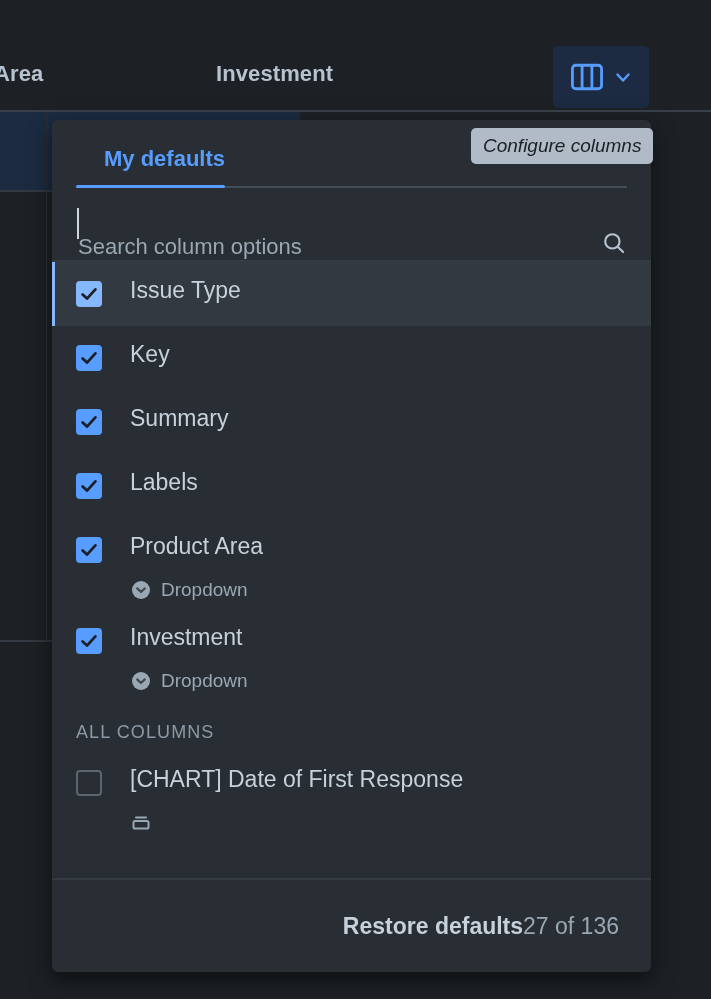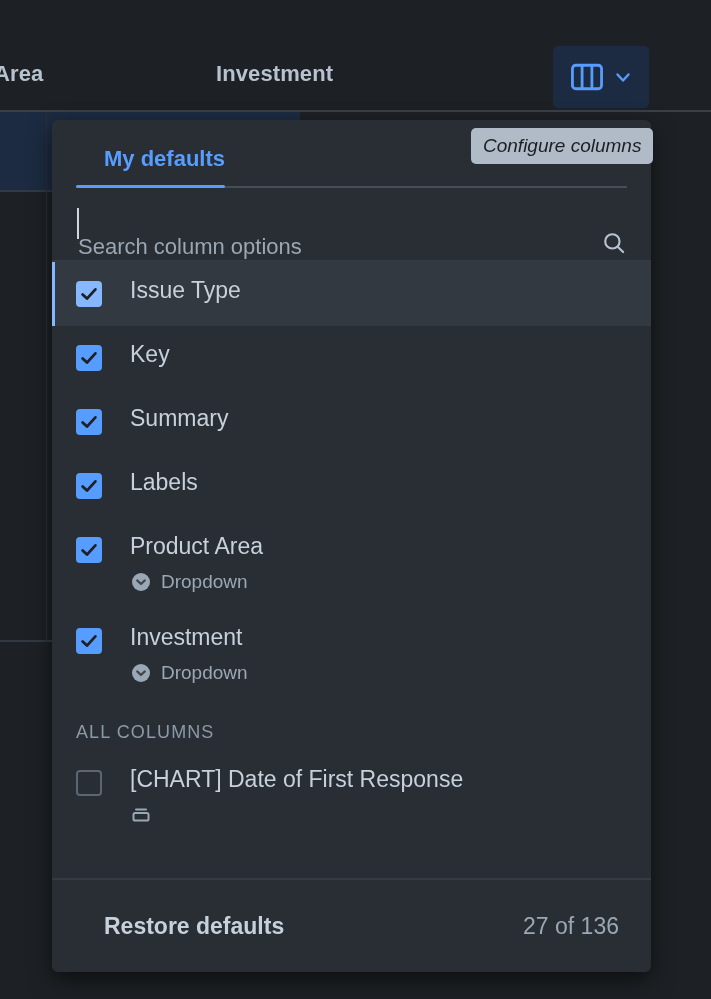--- a/index.html
+++ b/index.html
@@ -206,41 +206,41 @@
   .opt-label {
     font-size: 23px;
     color: #c7d1db;
     line-height: 1.33;
     white-space: nowrap;
   }
   .opt-sub {
     display: flex;
     align-items: center;
     gap: 9px;
-    margin-top: 9px;
+    margin-top: 17px;
     font-size: 19px;
     color: #9aa7b4;
   }
   .sub-icon { width: 22px; height: 22px; flex: 0 0 auto; }
 
   .section-head {
     padding: 22px 24px 8px 24px;
     font-size: 18px;
     letter-spacing: 1.1px;
     color: #8c99a6;
     text-transform: uppercase;
   }
 
   
   .panel-footer {
     height: 94px;
     border-top: 2px solid #343b42;
     display: flex;
     align-items: center;
-    justify-content: space-between;
+    justify-content: flex-end;
     padding: 0 32px 0 52px;
   }
   .restore {
     font-size: 23px;
     font-weight: 700;
     color: #c7d1db;
     cursor: pointer;
     background: none;
     border: 0;
     font-family: "Liberation Sans", sans-serif;

